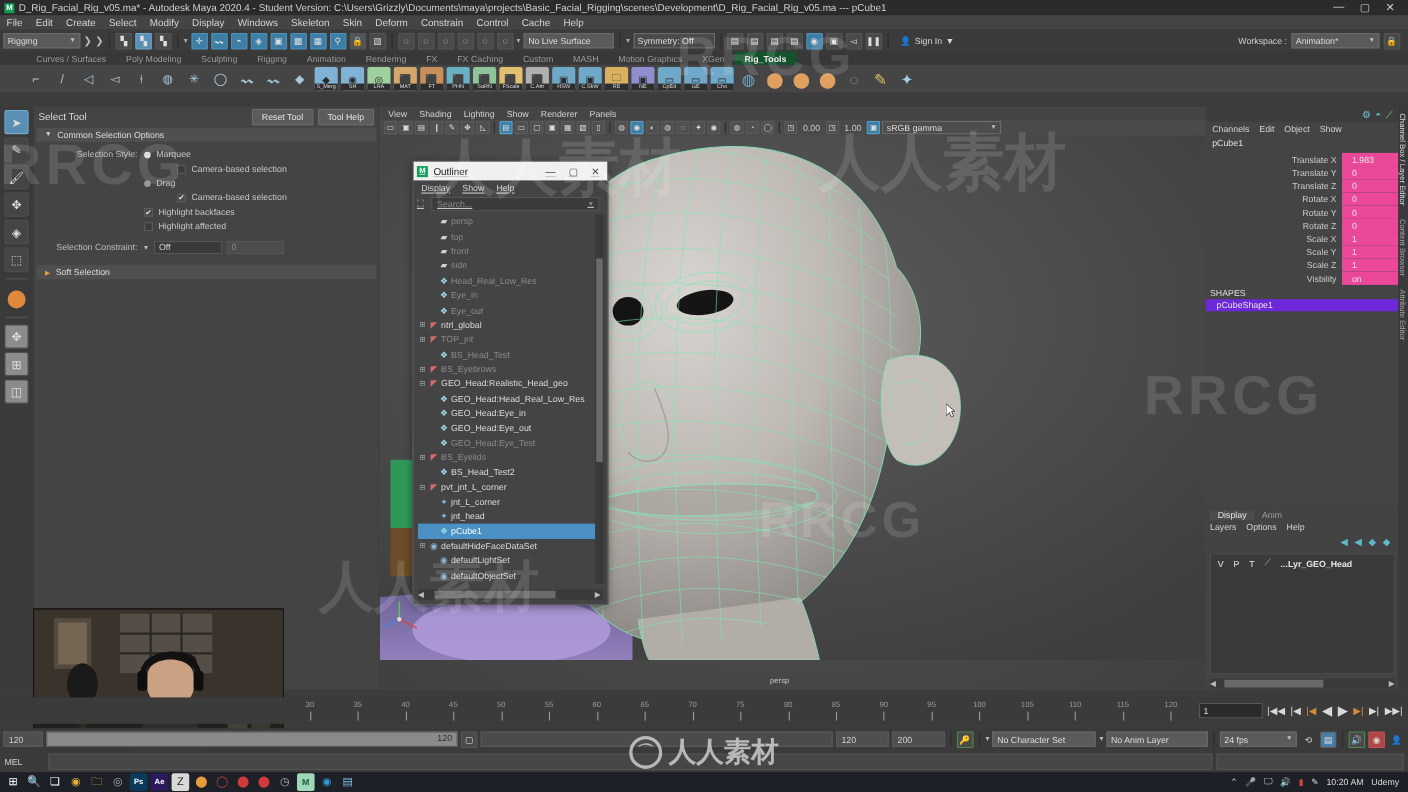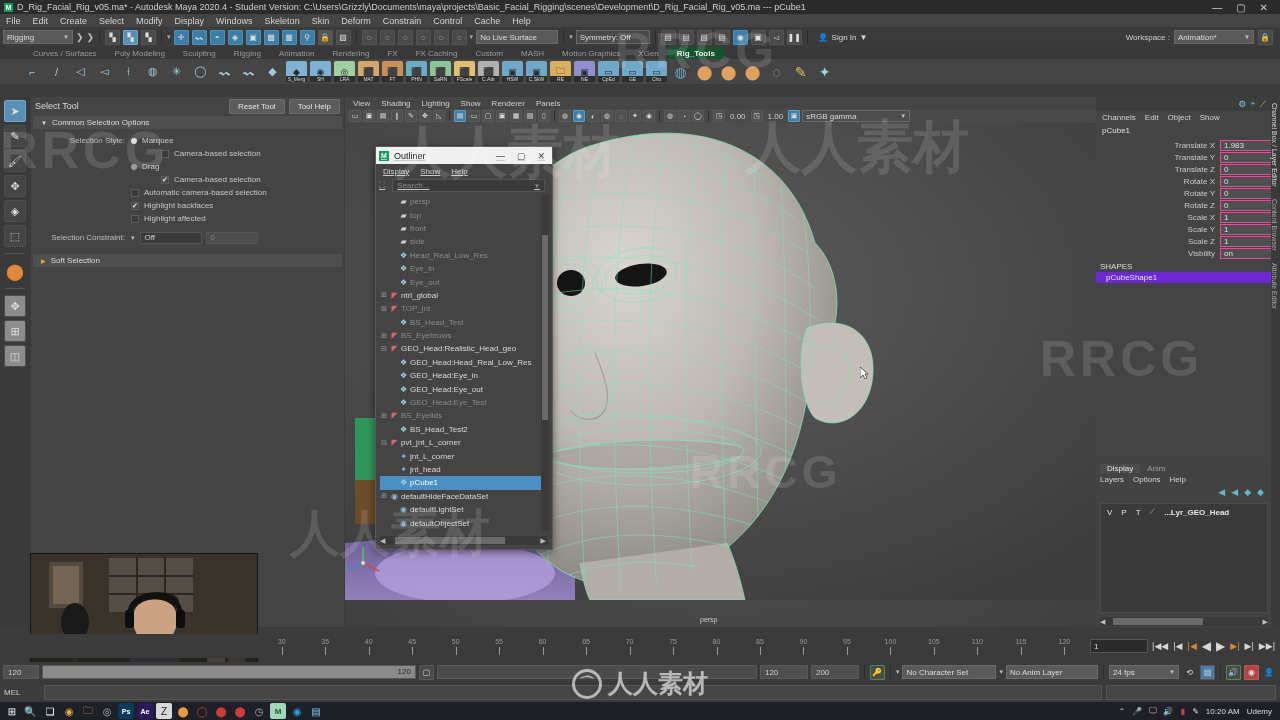--- a/index.html
+++ b/index.html
@@ -84,21 +84,21 @@
 
   
   .rightpanel { position:absolute; right:0; top:97px; width:184px; bottom:93px; background:#444; }
   .rp-tabicons { height:14px; background:#3d3d3d; display:flex; align-items:center; justify-content:flex-end;
      gap:4px; padding-right:14px;}
   .cb-menu { height:13px; display:flex; align-items:center; gap:9px; padding-left:6px; font-size:8px; color:#d2d2d2;}
   .cb-obj { font-size:8px; color:#e0e0e0; padding:2px 0 2px 6px; }
   .cb-rows { padding-top:2px; }
   .cb-row { display:flex; align-items:center; height:12px; font-size:8px; }
   .cb-row .k { flex:1; text-align:right; padding-right:5px; color:#cacaca;}
-  .cb-row .v { width:60px; background:#4f4f4f; border:1px solid #ec4899; height:11px;
+  .cb-row .v { width:60px; background:#4f4f4f; border:6px solid #ec4899; height:11px;
      display:flex;align-items:center;padding-left:3px; color:#e2e2e2;}
   .cb-sec { font-size:8px; color:#ddd; padding:3px 0 1px 4px; }
   .cb-shape { font-size:8px; color:#e6e6e6; background:#6d28d9; padding:1px 0 1px 10px; margin-right:8px;}
   .layerbox { position:absolute; left:0; right:8px; bottom:0; top:364px; background:#434343; }
   .lyr-tabrow { height:12px; display:flex; align-items:flex-end; padding-left:4px;}
   .lyr-tab { font-size:8px; padding:0 7px; color:#9d9d9d;}
   .lyr-tab.active { background:#4c4c4c; color:#e8e8e8; }
   .lyr-menu { height:12px; display:flex; align-items:center; gap:9px; padding-left:4px; font-size:8px; color:#d2d2d2;}
   .lyr-btns { height:14px; display:flex; align-items:center; justify-content:flex-end; gap:6px; padding-right:8px;}
   .lyr-list { position:absolute; left:4px; right:4px; top:42px; bottom:14px; background:#3a3a3a;
@@ -421,25 +421,20 @@
         </div>
         <div class="optrow">
           <div style="width: 100px;"></div>
           <span class="radio" style="background: rgb(154, 154, 154);"></span>
           <span>Drag</span>
         </div>
         <div class="optrow">
           <div style="width: 130px;"></div>
           <span class="chk on">✔</span>
           <span>Camera-based selection</span>
-        </div>
-        <div class="optrow">
-          <div style="width: 100px;"></div>
-          <span class="chk"></span>
-          <span>Automatic camera-based selection</span>
         </div>
         <div class="optrow">
           <div style="width: 100px;"></div>
           <span class="chk on">✔</span>
           <span>Highlight backfaces</span>
         </div>
         <div class="optrow">
           <div style="width: 100px;"></div>
           <span class="chk"></span>
           <span>Highlight affected</span>

